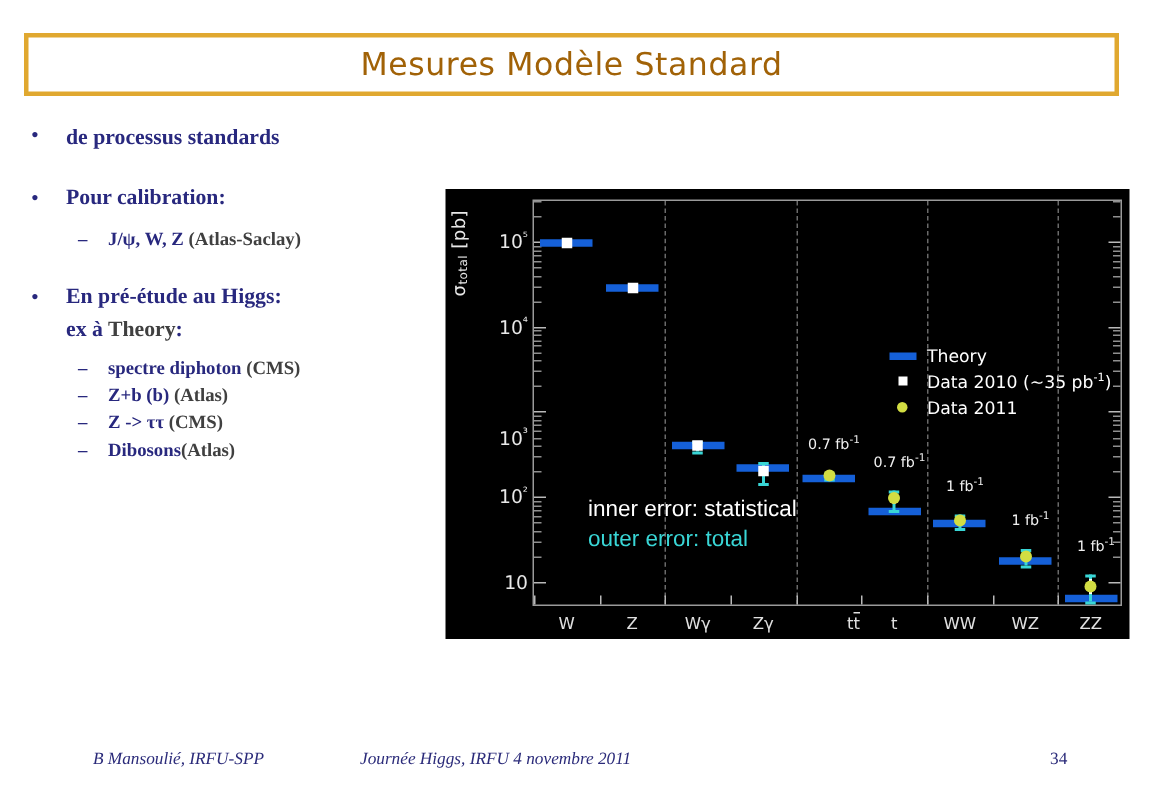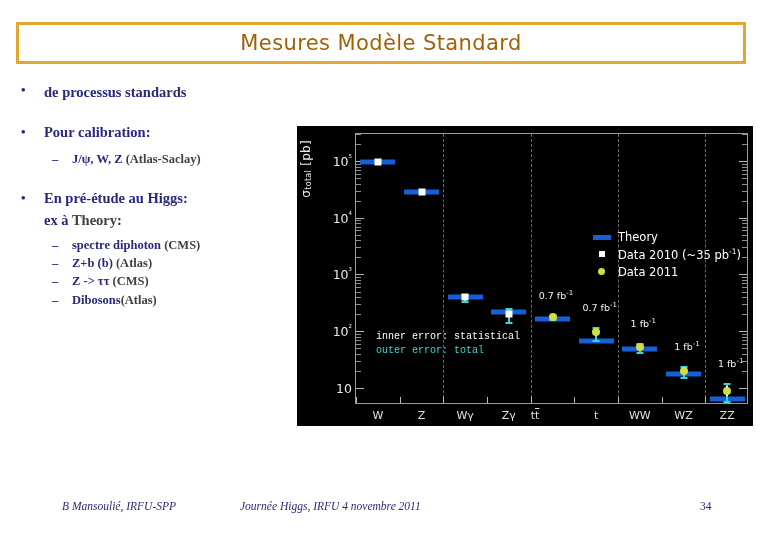--- a/index.html
+++ b/index.html
@@ -224,23 +224,23 @@
     white-space: nowrap;
   }
   .leg-key { width: 18px; display: flex; justify-content: center; }
   .key-theory { width: 18px; height: 5px; background: #1560d8; }
   .key-2010 { width: 6px; height: 6px; background: #ffffff; }
   .key-2011 { width: 7px; height: 7px; background: #d2dd42; border-radius: 50%; }
   .leg-row sup { font-size: 7.5px; }
 
   #err-note {
     position: absolute;
-    left: 20px; top: 196px;
-    font-family: Liberation Mono, monospace;
-    font-size: 10px;
+    left: 36px; top: 196px;
+    font-family: Liberation Sans, sans-serif;
+    font-size: 15px;
     line-height: 1.35;
   }
   #err-note .stat { color: #ffffff; }
   #err-note .tot { color: #39d6d6; }
 
   
   #footer {
     position: absolute;
     left: 0; top: 500px;
     width: 780px;
@@ -380,21 +380,21 @@
         <div class="ytick minor" style="top: 153.076px;"></div>
         <div class="ytick minor right" style="top: 153.076px;"></div>
         <div class="ytick minor" style="top: 149.279px;"></div>
         <div class="ytick minor right" style="top: 149.279px;"></div>
         <div class="ytick minor" style="top: 145.99px;"></div>
         <div class="ytick minor right" style="top: 145.99px;"></div>
         <div class="ytick minor" style="top: 143.089px;"></div>
         <div class="ytick minor right" style="top: 143.089px;"></div>
         <div class="ytick" style="top: 140.494px;"></div>
         <div class="ytick right" style="top: 140.494px;"></div>
-        <div class="ylabel-major" style="top: 140px;">10<sup>³</sup></div>
+        <div class="ylabel-major" style="top: 158px;">10<sup>³</sup></div>
         <div class="ytick minor" style="top: 123.42px;"></div>
         <div class="ytick minor right" style="top: 123.42px;"></div>
         <div class="ytick minor" style="top: 113.433px;"></div>
         <div class="ytick minor right" style="top: 113.433px;"></div>
         <div class="ytick minor" style="top: 106.347px;"></div>
         <div class="ytick minor right" style="top: 106.347px;"></div>
         <div class="ytick minor" style="top: 100.851px;"></div>
         <div class="ytick minor right" style="top: 100.851px;"></div>
         <div class="ytick minor" style="top: 96.3596px;"></div>
         <div class="ytick minor right" style="top: 96.3596px;"></div>
@@ -432,21 +432,21 @@
         <div class="ytick minor right" style="top: 0px;"></div>
         <div class="xtick" style="left: 0px;"></div>
         <div class="xlabel" style="left: 21.8333px;">W</div>
         <div class="xtick" style="left: 43.6667px;"></div>
         <div class="xlabel" style="left: 65.5px;">Z</div>
         <div class="xtick" style="left: 87.3333px;"></div>
         <div class="xlabel" style="left: 109.167px;">Wγ</div>
         <div class="xtick" style="left: 131px;"></div>
         <div class="xlabel" style="left: 152.833px;">Zγ</div>
         <div class="xtick" style="left: 174.667px;"></div>
-        <div class="xlabel" style="left: 179px; margin-top: 26px;">t<span class="ovl">t</span></div>
+        <div class="xlabel" style="left: 213px; margin-top: 26px;">t<span class="ovl">t</span></div>
         <div class="xtick" style="left: 218.333px;"></div>
         <div class="xlabel" style="left: 240.167px;">t</div>
         <div class="xtick" style="left: 262px;"></div>
         <div class="xlabel" style="left: 283.833px;">WW</div>
         <div class="xtick" style="left: 305.667px;"></div>
         <div class="xlabel" style="left: 327.5px;">WZ</div>
         <div class="xtick" style="left: 349.333px;"></div>
         <div class="xlabel" style="left: 371.167px;">ZZ</div>
         <div class="theory-band" style="left: 4.36667px; width: 34.9333px; top: 27.5583px;"></div>
         <div class="theory-band" style="left: 48.0333px; width: 34.9333px; top: 58.4159px;"></div>

